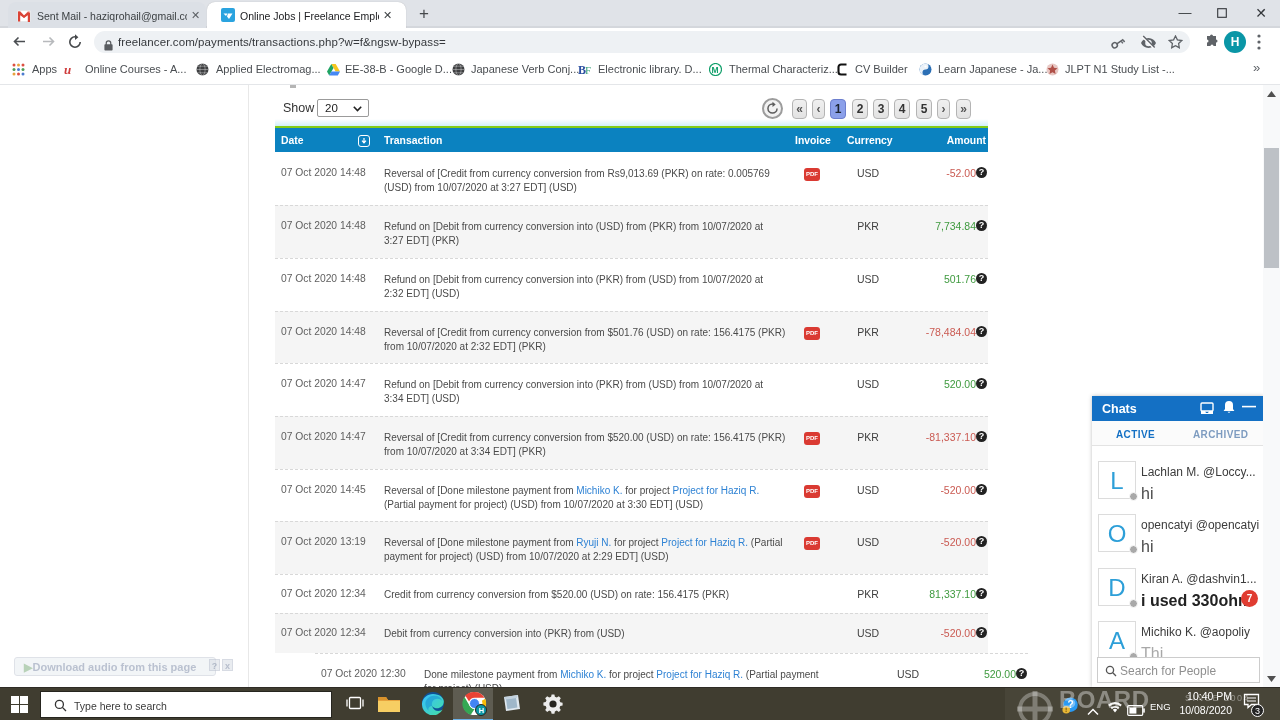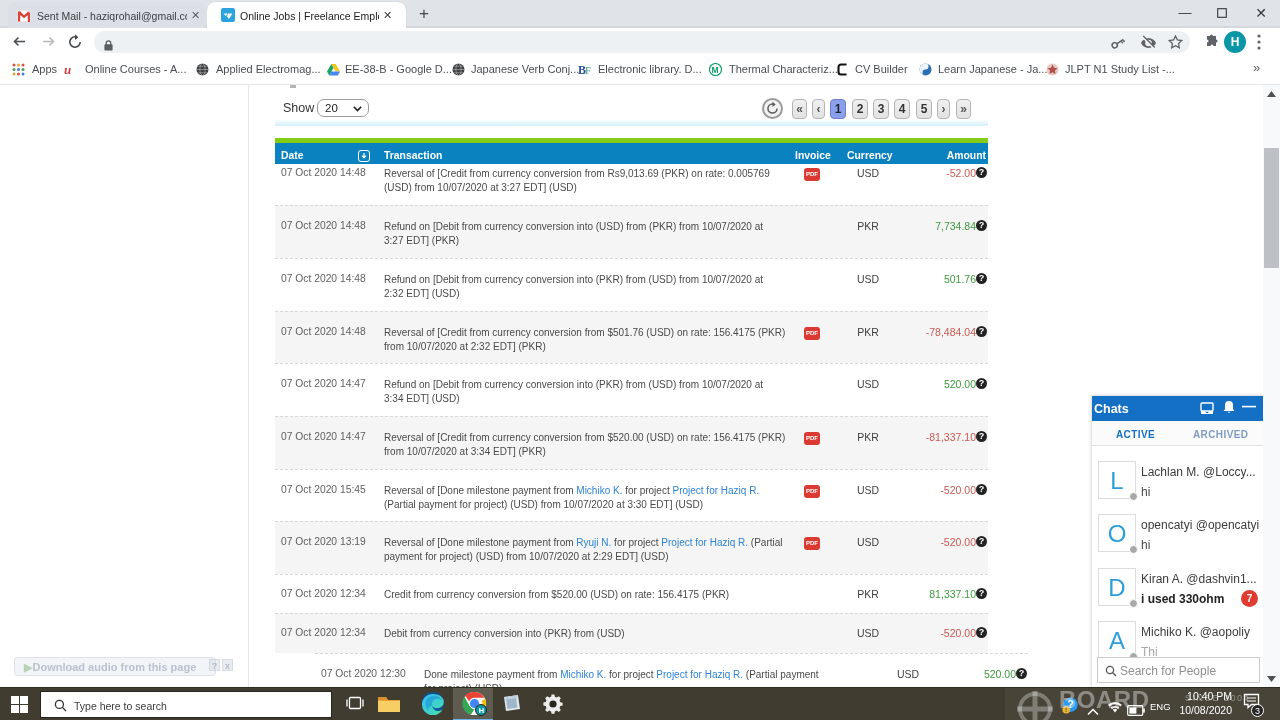--- a/index.html
+++ b/index.html
@@ -25,30 +25,30 @@
 
   #bookbar { left:0; top:56px; width:1280px; height:29px; background:#fff; border-bottom:1px solid #e4e6e9;padding-left:24px; }
   .bk { position:absolute; top:7px; height:16px; font-size:11px; color:#494d51; white-space:nowrap; }
   .bk .ic { display:inline-block; vertical-align:-3px; margin-right:5px; }
 
   
   #page { left:0; top:85px; width:1280px; height:602px; background:#fff; }
   #vline { position:absolute; left:248px; top:0; width:1px; height:602px; background:#e8e8e8; }
 
   #showlbl { position:absolute; left:283px; top:16px; font-size:12.5px; color:#333;text-align:right; }
-  #showsel { position:absolute; left:317px; top:14px; width:52px; height:18px; border:1px solid #9b9b9b; border-radius:7px; background:#fff; font-size:11.5px; color:#222; line-height:16px; padding-left:7px; }
+  #showsel { position:absolute; left:317px; top:14px; width:52px; height:18px; border:1px solid #9b9b9b; border-radius:2px; background:#fff; font-size:11.5px; color:#222; line-height:16px; padding-left:7px; }
   #showsel svg { position:absolute; right:6px; top:6px; }
 
   #refreshbtn { position:absolute; left:762px; top:13px; width:21px; height:21px; border:2px solid #9c9c9c; border-radius:50%; background:#f2f2f2; }
   .pgbtn { position:absolute; top:14px; height:20px; border:1px solid #b4b4b4; border-radius:4px; background:linear-gradient(#f0f0f0,#e2e2e2); color:#333; font-size:12px; font-weight:bold; text-align:center; line-height:18px; }
   .pgbtn.cur { background:#8ba0ea; border-color:#6d7fce; color:#1c2430; }
   .pgbtn.sym { color:#555; }
 
   #tbl { position:absolute; left:275px; top:42px; width:713px; height:557px; font-size:10.2px; color:#4a4a4a; }
-  #thead { position:absolute; left:0; top:-1px; width:713px; height:26px; background:#0b82c0; border-top:5px solid #84cc16; color:#fff; font-weight:bold; font-size:10.4px; margin-top:12px; }
+  #thead { position:absolute; left:0; top:-1px; width:713px; height:26px; background:#0b82c0; border-top:2px solid #84cc16; color:#fff; font-weight:bold; font-size:10.4px; margin-top:0; }
   .trow { position:absolute; left:0; width:713px; }
   .trow.alt { background:#f5f5f5; }
   .trow.bt { border-top:1px dashed #d8d8d8; }
   .c-date { position:absolute; left:6px; top:14px; width:110px; font-size:10.3px; color:#606060; }
   .c-date.one { top:13px; }
   .c-tx { position:absolute; left:109px; top:14px; width:520px; line-height:13.6px; white-space:nowrap; font-size:10px; }
   .c-tx.one { top:13px; }
   .c-tx a { color:#2e82d4; text-decoration:none; }
   .c-cur { position:absolute; left:568px; top:14px; width:50px; text-align:center; color:#3f3f3f; font-size:10.5px; }
   .c-cur.one { top:13px; }
@@ -61,21 +61,21 @@
   .pdf { position:absolute; left:529px; top:15px; width:16px; height:13px; background:#da3a32; border-radius:3px; color:#fff; font-size:6px; font-weight:bold; text-align:center; line-height:13px; }
 
   
   #chats { position:absolute; left:1092px; top:311px; width:172px; height:291px; background:#fff; box-shadow:0 0 4px rgba(0,0,0,.25); }
   #chathead { position:absolute; left:0; top:0; width:172px; height:25px; background:#1470c4; color:#fff; }
   #chattabs { position:absolute; left:0; top:25px; width:172px; height:25px; background:#fbfbfb; border-bottom:1px solid #e3e3e3; font-size:10px; font-weight:bold; letter-spacing:.4px; }
   .chatitem { position:absolute; left:6px; width:160px; height:38px; }
   .cav { position:absolute; left:0; top:0; width:38px; height:38px; border:1px solid #dcdcdc; background:#fff; color:#2d9fd8; font-size:24px; text-align:center; line-height:38px; }
   .cdot { position:absolute; left:31px; top:31px; width:9px; height:9px; border-radius:50%; background:#a9a9a9; border:1.5px solid #fff; }
   .cname { position:absolute; left:43px; top:4px; width:121px; font-size:12px; color:#3c3c3c; white-space:nowrap; overflow:hidden; }
-  .cmsg { position:absolute; left:43px; top:24px; font-size:12px; color:#4a4a4a; }
+  .cmsg { position:absolute; left:43px; top:24px; font-size:16px; color:#4a4a4a; }
   #searchppl { position:absolute; left:5px; top:261px; width:163px; height:26px; background:#fff; border:1px solid #ccc; }
   #searchppl span { position:absolute; left:22px; top:6px; font-size:12px; color:#8f8f8f; }
 
   
   #sbar { position:absolute; left:1263px; top:0; width:17px; height:602px; background:#f8f9fa; }
   #sthumb { position:absolute; left:1px; top:63px; width:15px; height:120px; background:#bdc1c6; }
 
   
   #dlaudio { position:absolute; left:14px; top:572px; width:202px; height:19px; background:#e9edf2; border:1px solid #c5cbd6; border-radius:3px; opacity:.55; }
   #dlaudio .txt { position:absolute; left:9px; top:3px; font-size:11px; font-weight:bold; color:#8290aa; white-space:nowrap; }
@@ -125,20 +125,21 @@
     <span class="navic" style="left:41px;top:6px;"><svg width="15" height="15" viewBox="0 0 15 15">
           <path d="M2 7.5h10.5M8.5 3.5l4 4-4 4" fill="none" stroke="#b7b9bc" stroke-width="1.6"></path>
         </svg></span>
     <span class="navic" style="left:66px;top:5px;"><svg width="18" height="18" viewBox="0 0 18 18">
           <path d="M9 3a6 6 0 1 0 6 6h-1.6A4.4 4.4 0 1 1 9 4.6V7l3.4-2.8L9 1.3z" fill="#45484b"></path>
         </svg></span>
     <div id="omnibox">
       <span style="position:absolute;left:10px;top:6px;"><svg width="9" height="11" viewBox="0 0 11 13">
             <path d="M2 5V3.5a3.5 3.5 0 0 1 7 0V5h.7c.4 0 .8.4.8.8v5.9c0 .4-.4.8-.8.8H1.3c-.4 0-.8-.4-.8-.8V5.8c0-.4.4-.8.8-.8zm1.5 0h4V3.5a2 2 0 0 0-4 0z" fill="#5a5d61"></path>
           </svg></span>
+      <span id="urltext">freelancer.com/payments/transactions.php?w=f&amp;ngsw-bypass=</span>
       <span style="position:absolute;left:1016px;top:4px;"><svg width="16" height="16" viewBox="0 0 16 16">
             <g transform="rotate(-35 8 8)" fill="#5f6368">
               <circle cx="4" cy="8" r="2.6" fill="none" stroke="#5f6368" stroke-width="1.5"></circle>
               <rect x="6.5" y="7.3" width="8" height="1.5"></rect>
               <rect x="11" y="8.6" width="1.5" height="2.4"></rect>
               <rect x="13.2" y="8.6" width="1.5" height="2.4"></rect>
             </g>
           </svg></span>
       <span style="position:absolute;left:1046px;top:4px;"><svg width="17" height="15" viewBox="0 0 17 15">
             <path d="M8.5 3C5 3 2.2 5.2 1 8c1.2 2.8 4 5 7.5 5s6.3-2.2 7.5-5c-1.2-2.8-4-5-7.5-5zm0 8.3A3.3 3.3 0 1 1 8.5 4.7a3.3 3.3 0 0 1 0 6.6z" fill="#5f6368"></path>
@@ -297,21 +298,21 @@
           </div>
           <div class="trow alt bt" style="top:289px;height:53px;">
             <span class="c-date">07 Oct 2020 14:47</span>
             <span class="c-tx">Reversal of [Credit from currency conversion from $520.00 (USD) on rate: 156.4175 (PKR)<br>from 10/07/2020 at 3:34 EDT] (PKR)</span>
             <div class="pdf">PDF</div>
             <span class="c-cur">PKR</span>
             <span class="c-amt neg">-81,337.10</span>
             <span class="c-q">?</span>
           </div>
           <div class="trow bt" style="top:342px;height:52px;">
-            <span class="c-date">07 Oct 2020 15:45</span>
+            <span class="c-date">07 Oct 2020 14:45</span>
             <span class="c-tx">Reversal of [Done milestone payment from <a>Michiko K.</a> for project <a>Project for Haziq R.</a><br>(Partial payment for project) (USD) from 10/07/2020 at 3:30 EDT] (USD)</span>
             <div class="pdf">PDF</div>
             <span class="c-cur">USD</span>
             <span class="c-amt neg">-520.00</span>
             <span class="c-q">?</span>
           </div>
           <div class="trow alt bt" style="top:394px;height:53px;">
             <span class="c-date">07 Oct 2020 13:19</span>
             <span class="c-tx">Reversal of [Done milestone payment from <a>Ryuji N.</a> for project <a>Project for Haziq R.</a> (Partial<br>payment for project) (USD) from 10/07/2020 at 2:29 EDT] (USD)</span>
             <div class="pdf">PDF</div>
@@ -338,21 +339,21 @@
             <span class="c-tx">Done milestone payment from <a>Michiko K.</a> for project <a>Project for Haziq R.</a> (Partial payment<br>for project) (USD)</span>
             <span class="c-cur">USD</span>
             <span class="c-amt pos">520.00</span>
             <span class="c-q">?</span>
           </div>
         </div>
     </div>
 
     <div id="chats">
       <div id="chathead">
-        <span style="position:absolute;left:2px;top:6px;font-size:12.5px;font-weight:bold;">Chats</span>
+        <span style="position:absolute;left:10px;top:6px;font-size:12.5px;font-weight:bold;">Chats</span>
         <span style="position:absolute;left:108px;top:5px;"><svg width="14" height="13" viewBox="0 0 14 13">
               <rect x="1" y="1" width="12" height="8" rx="1" fill="none" stroke="#fff" stroke-width="1.4"></rect>
               <path d="M1 9h4l1 2h2l1-2h4v3H1z" fill="#fff"></path>
             </svg></span>
         <span style="position:absolute;left:131px;top:4px;"><svg width="12" height="14" viewBox="0 0 12 14">
               <path d="M6 1a4 4 0 0 1 4 4v4l1.4 2H.6L2 9V5a4 4 0 0 1 4-4zM4.6 11.7a1.5 1.5 0 0 0 2.8 0z" fill="#fff"></path>
             </svg></span>
         <span style="position:absolute;left:150px;top:2px;font-weight:bold;font-size:14px;">—</span>
       </div>
       <div id="chattabs">

